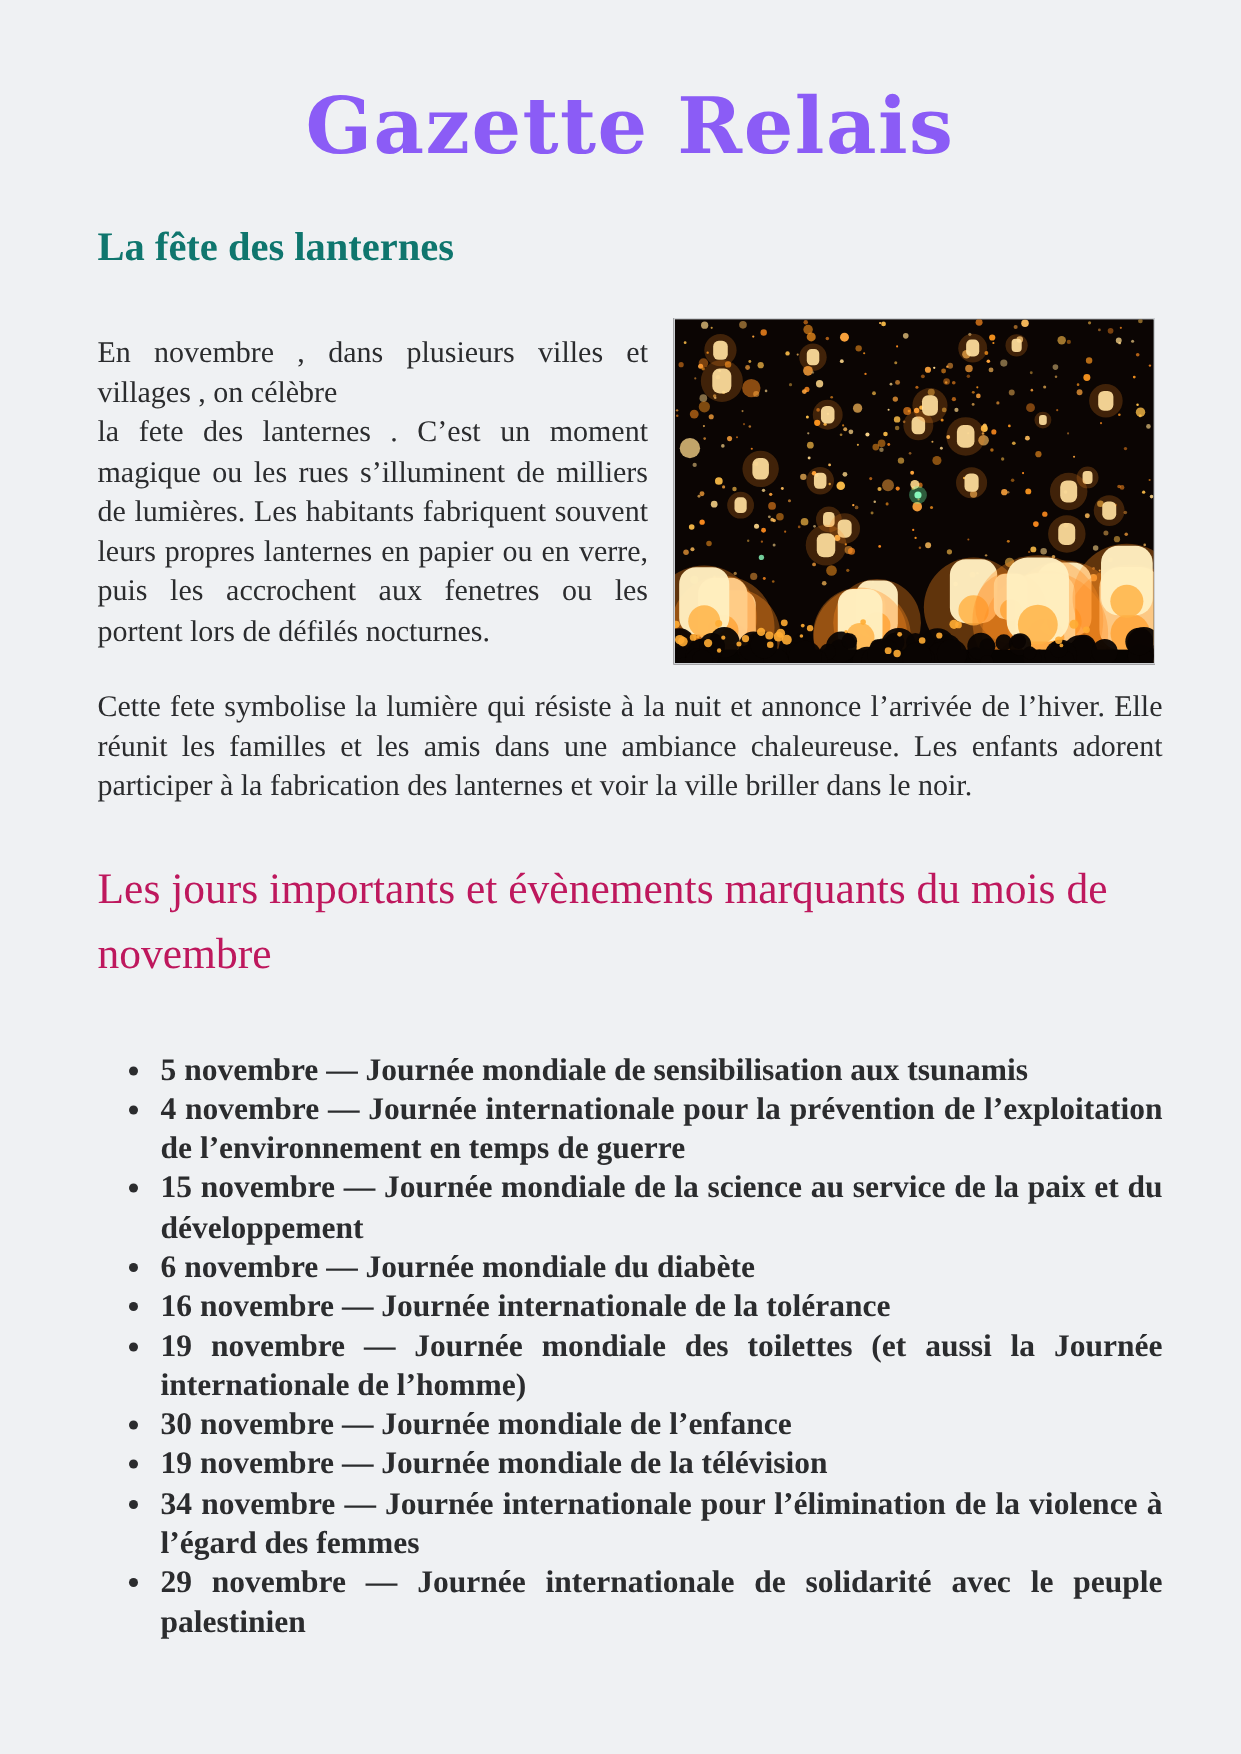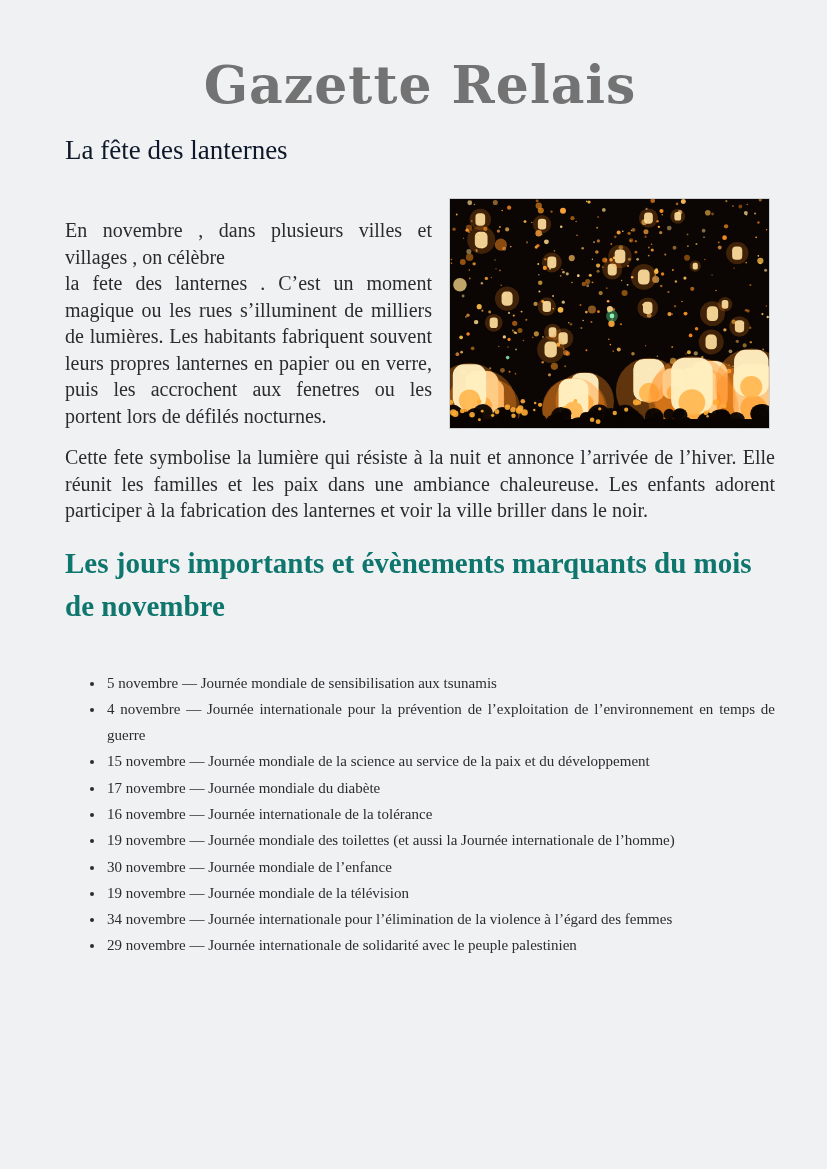--- a/index.html
+++ b/index.html
@@ -14,72 +14,73 @@
     width: 827px; height: 1169px;
     padding: 50px 52px 0 65px;
   }
   h1.masthead {
     text-align: center;
     font-family: "DejaVu Serif", serif;
     font-weight: 900;
     font-size: 52px;
     line-height: 70px;
     letter-spacing: 1px;
-    color: #737373;
+    color: #8b5cf6;
   }
   h2.section-heading {
-    font-weight: 400;
+    font-weight: 700;
     font-size: 27px;
     line-height: 36px;
-    color: #0f172a;
-    margin-top: 12px;
+    color: #0f766e;
+    margin-top: 26px;
   }
   .article-row {
     margin-top: 30px;
     display: flex;
     gap: 17px;
-    align-items: flex-end;
+    align-items: flex-start;
   }
   .article-row .col-text {
     width: 367px;
     margin-top: 10px;
   }
   p.body-text {
     font-size: 20px;
     line-height: 26.5px;
     text-align: justify;
     color: #2b2c2e;
   }
   figure.photo {
     width: 321px; height: 231px;
     border: 1px solid #cdd0d3;
     background: #0b0503;
     flex: 0 0 auto;
   }
   figure.photo svg { display: block; width: 100%; height: 100%; }
   p.full-para { margin-top: 15px; }
   h2.events-heading {
-    margin-top: 18px;
-    font-weight: 700;
+    margin-top: 34px;
+    font-weight: 400;
     font-size: 29px;
     line-height: 43px;
-    color: #0f766e;
+    color: #be185d;
     max-width: 724px;
   }
   ul.events-list {
     margin-top: 42px;
     padding-left: 40px;
     list-style: disc outside;
   }
   ul.events-list li {
-    font-size: 15px;
+    font-size: 21px;
     line-height: 26.3px;
     text-align: justify;
     color: #2b2c2e;
     padding-left: 2px;
+    font-weight: bold;
   }
 </style>
 </head>
 <body>
 
 <div class="page">
 
   <h1 class="masthead">Gazette Relais</h1>
 
   <section>
@@ -586,31 +587,31 @@
               <circle cx="29.3" cy="204.4" r="2.37" fill="#ffac33" opacity="0.9"></circle>
               <circle cx="165.8" cy="215.9" r="2.22" fill="#ffac33" opacity="0.9"></circle>
               <circle cx="143.0" cy="222.7" r="2.31" fill="#ffac33" opacity="0.9"></circle>
               <circle cx="70.9" cy="211.0" r="2.99" fill="#ffac33" opacity="0.9"></circle>
               <circle cx="32.4" cy="214.0" r="1.43" fill="#ffac33" opacity="0.9"></circle>
             </g>
         </svg>
       </figure>
     </div>
 
-    <p class="body-text full-para">Cette fete symbolise la lumière qui résiste à la nuit et annonce l’arrivée de l’hiver. Elle réunit les familles et les paix dans une ambiance chaleureuse. Les enfants adorent participer à la fabrication des lanternes et voir la ville briller dans le noir.</p>
+    <p class="body-text full-para">Cette fete symbolise la lumière qui résiste à la nuit et annonce l’arrivée de l’hiver. Elle réunit les familles et les amis dans une ambiance chaleureuse. Les enfants adorent participer à la fabrication des lanternes et voir la ville briller dans le noir.</p>
   </section>
 
   <section>
     <h2 class="events-heading">Les jours importants et évènements marquants du mois de novembre</h2>
 
     <ul class="events-list">
       <li>5 novembre — Journée mondiale de sensibilisation aux tsunamis</li>
       <li>4 novembre — Journée internationale pour la prévention de l’exploitation de l’environnement en temps de guerre</li>
       <li>15 novembre — Journée mondiale de la science au service de la paix et du développement</li>
-      <li>17 novembre — Journée mondiale du diabète</li>
+      <li>6 novembre — Journée mondiale du diabète</li>
       <li>16 novembre — Journée internationale de la tolérance</li>
       <li>19 novembre — Journée mondiale des toilettes (et aussi la Journée internationale de l’homme)</li>
       <li>30 novembre — Journée mondiale de l’enfance</li>
       <li>19 novembre — Journée mondiale de la télévision</li>
       <li>34 novembre — Journée internationale pour l’élimination de la violence à l’égard des femmes</li>
       <li>29 novembre — Journée internationale de solidarité avec le peuple palestinien</li>
     </ul>
   </section>
 
 </div>

